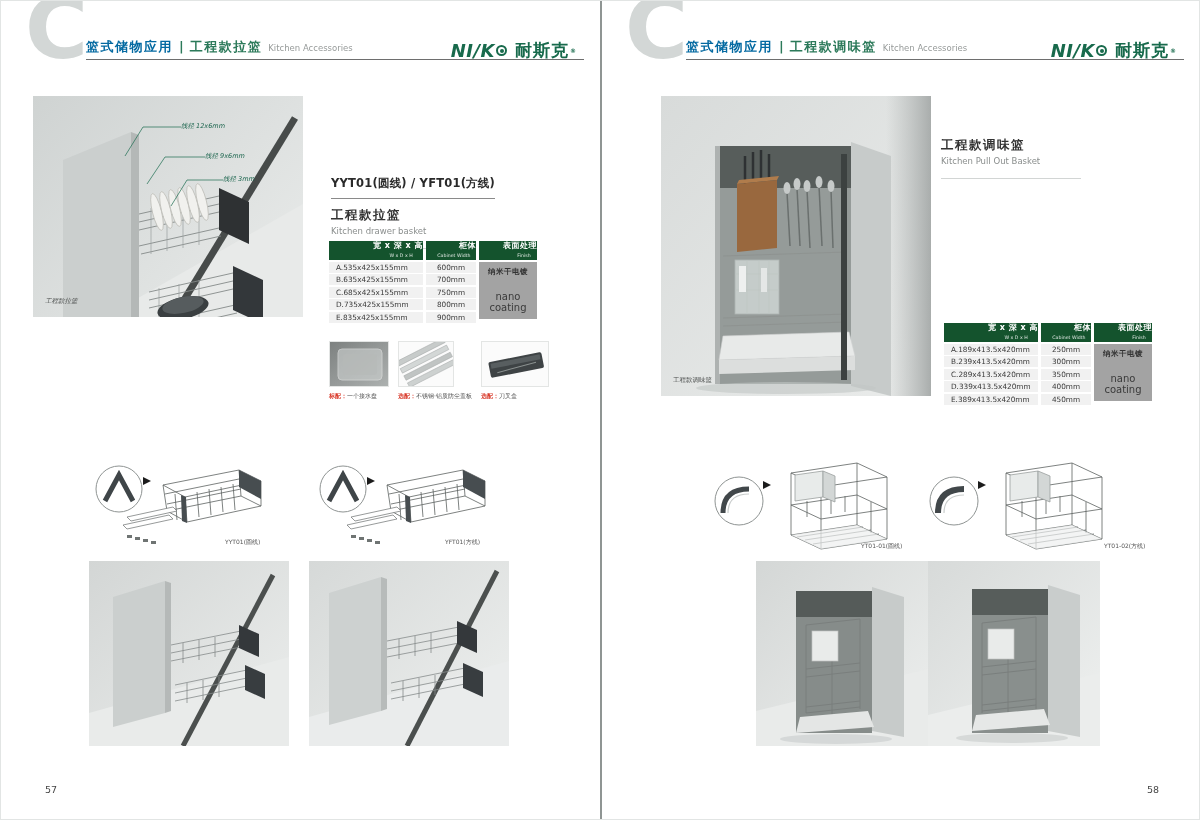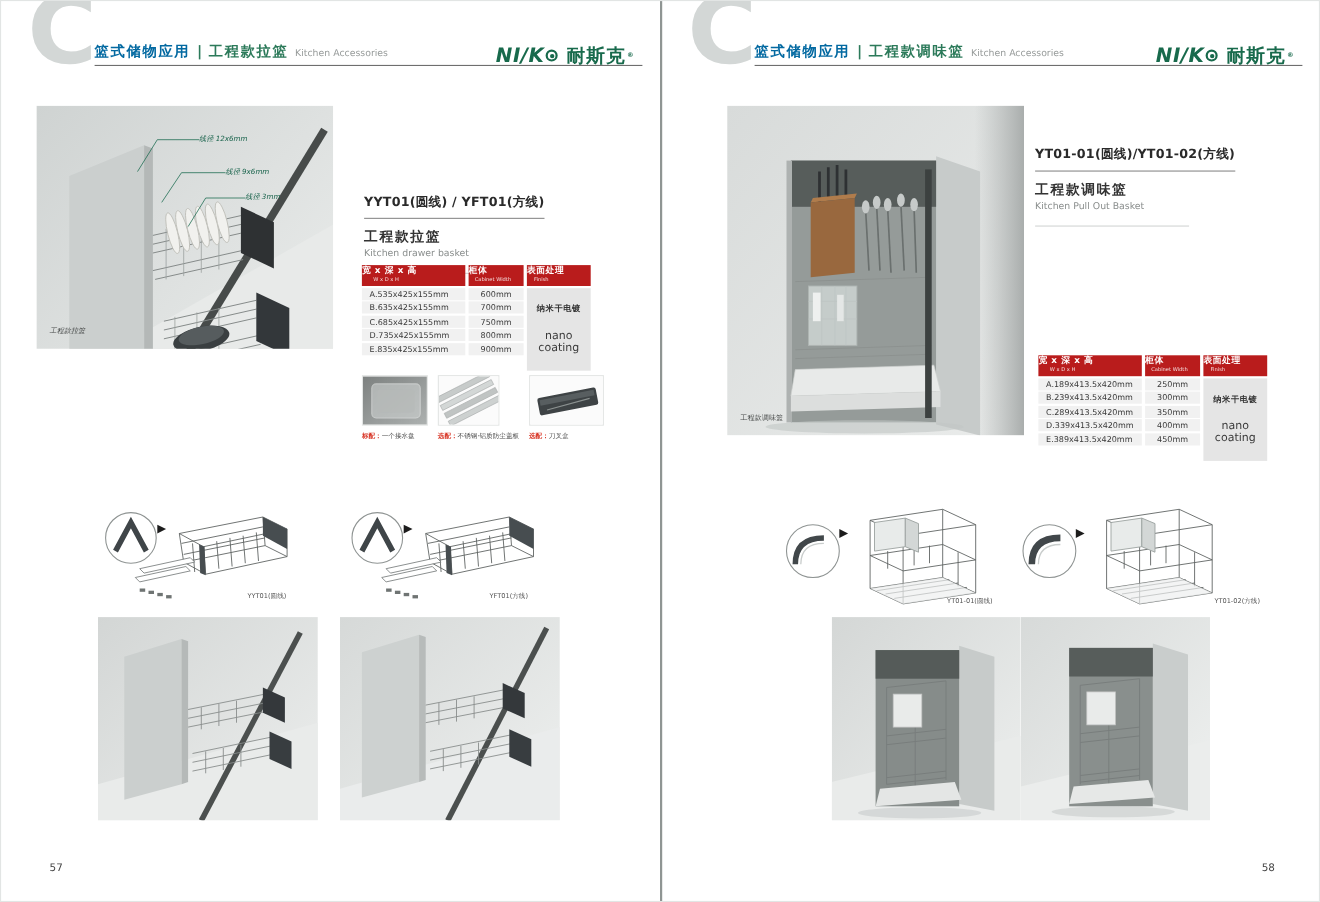--- a/index.html
+++ b/index.html
@@ -47,28 +47,28 @@
                 padding-bottom:7px; border-bottom:1px solid #8a8a8a; letter-spacing:0.2px; }
   .prod-cn { font-size:12.5px; font-weight:bold; color:#333; letter-spacing:1.5px; margin-top:8px; }
   .prod-en { font-size:8.5px; color:#8a8e8d; margin-top:2px; }
   .prod-faintline { width:140px; height:1px; background:#d2d5d4; margin-top:12px; }
 
   
   .spec { position:absolute; display:flex; gap:3px; }
   .spec-left  { left:328px; top:240px; }
   .spec-right { left:343px; top:322px; }
   .spec .c1 { width:94px; } .spec .c2 { width:50px; } .spec .c3 { width:58px; }
-  .th { background:#b91c1c; color:#fff; text-align:left; padding:2px 0 3px;
+  .th { background:#14532d; color:#fff; text-align:right; padding:2px 0 3px;
         display:flex; flex-direction:column; line-height:1.25; height:19px; justify-content:center; }
   .th .cn { font-size:8px; font-weight:bold; letter-spacing:0.5px; }
   .th .en { font-size:6px; transform:scale(0.78); opacity:.85; }
   .td { height:11px; background:#f1f1f1; margin-top:1.6px; font-size:7.3px; color:#3a3a3a;
         display:flex; align-items:center; justify-content:center; white-space:nowrap; }
   .c1 .td { justify-content:flex-start; padding-left:7px; }
-  .finish { background:#e5e5e5; margin-top:1.6px; height:75px; display:flex; flex-direction:column;
+  .finish { background:#a3a3a3; margin-top:1.6px; height:57px; display:flex; flex-direction:column;
             align-items:center; justify-content:center; gap:14px; text-align:center; }
   .finish .cn { font-size:7.5px; font-weight:bold; color:#333; letter-spacing:0.5px; }
   .finish .en { font-size:10px; color:#3a3a3a; }
 
   
   .acc-row { position:absolute; left:328px; top:340px; display:flex; gap:9px; }
   .acc { display:flex; flex-direction:column; }
   .acc-img { height:46px; overflow:hidden; border:0.5px solid #e3e5e4; }
   .acc-img svg { display:block; }
   .acc-cap { margin-top:5px; font-size:6px; color:#4a4a4a; white-space:nowrap; }
@@ -475,21 +475,20 @@
         </g>
         <polygon points="62,240 188,236 194,260 58,264" fill="#e8eae9" stroke="#d0d2d1" stroke-width="0.6"></polygon>
         <polygon points="58,264 194,260 194,274 58,278" fill="#dcdedd"></polygon>
         <rect x="180" y="58" width="6" height="226" fill="#3c4140"></rect>
         <ellipse cx="125" cy="292" rx="90" ry="6" fill="#c2c6c5" opacity="0.6"></ellipse>
       </svg>
       <span class="photo-label">工程款调味篮</span>
     </div>
 
     <div class="prod prod-right">
-      <div class="prod-model">YT01-01(圆线)/YT01-02(方线)</div>
       <div class="prod-cn">工程款调味篮</div>
       <div class="prod-en">Kitchen Pull Out Basket</div>
       <div class="prod-faintline"></div>
     </div>
 
     <div class="spec spec-right">
       <div class="c1">
         <div class="th">
           <span class="cn">宽 x 深 x 高</span>
           <span class="en">W x D x H</span>

